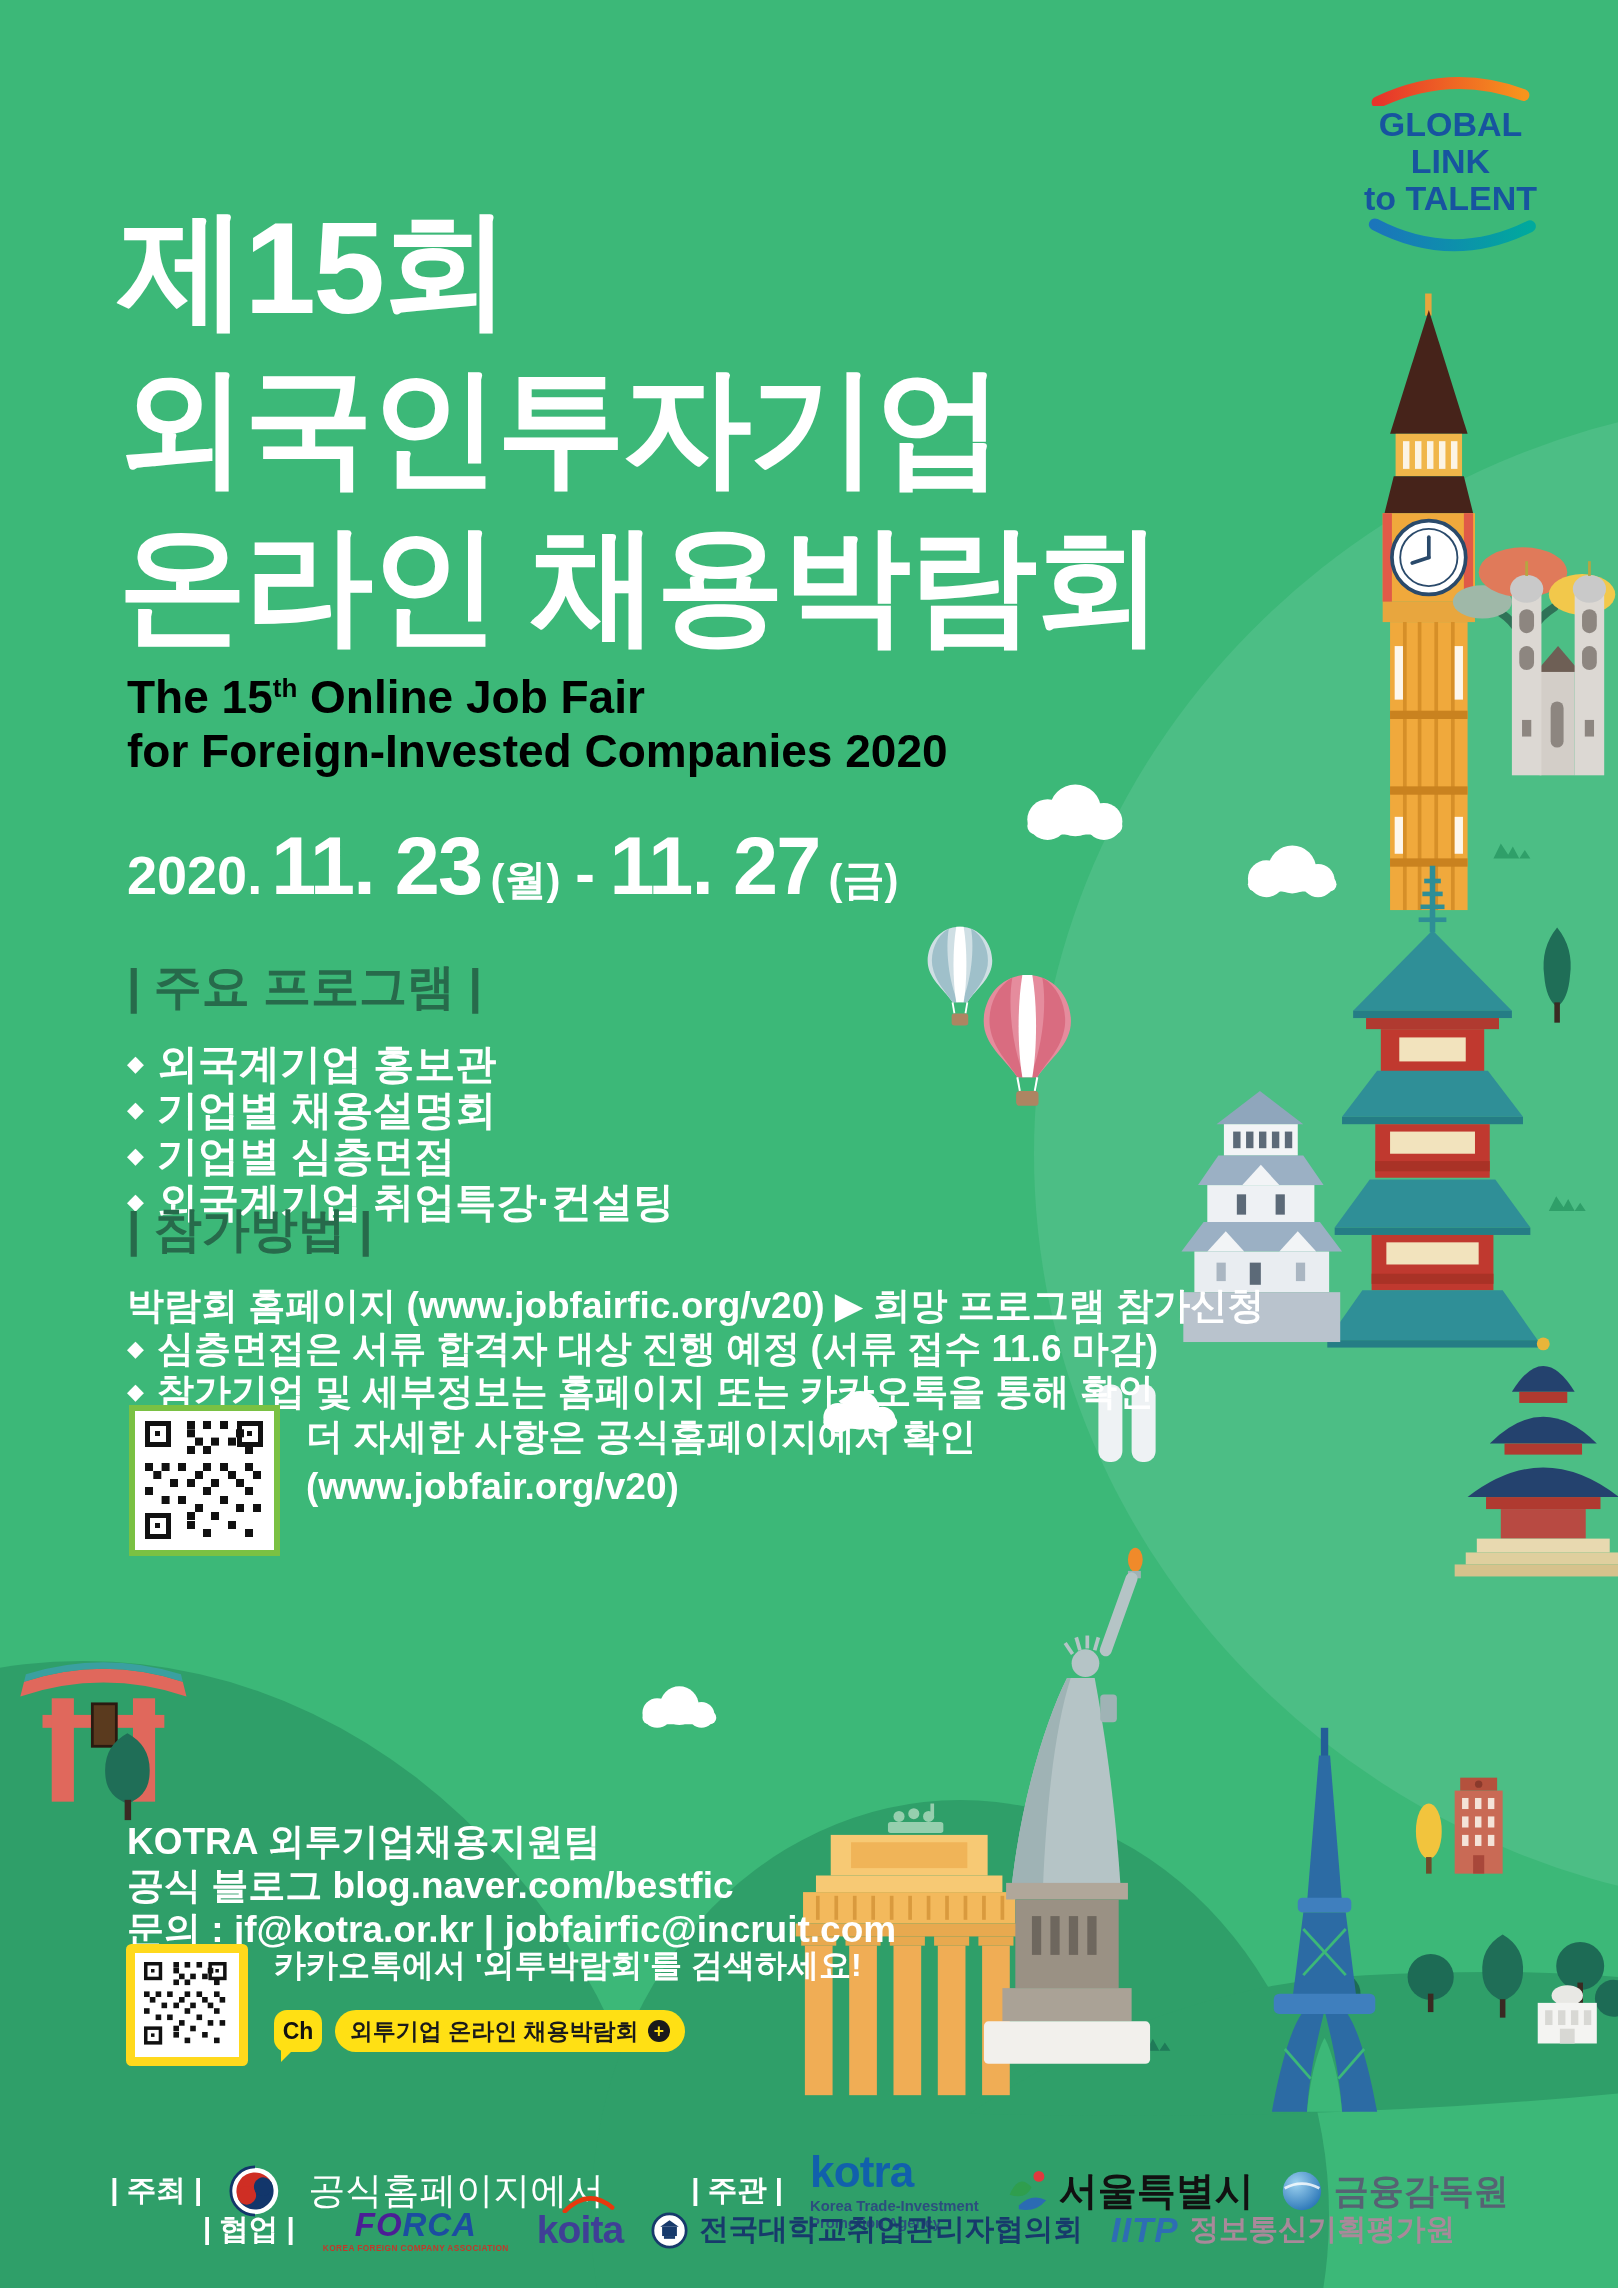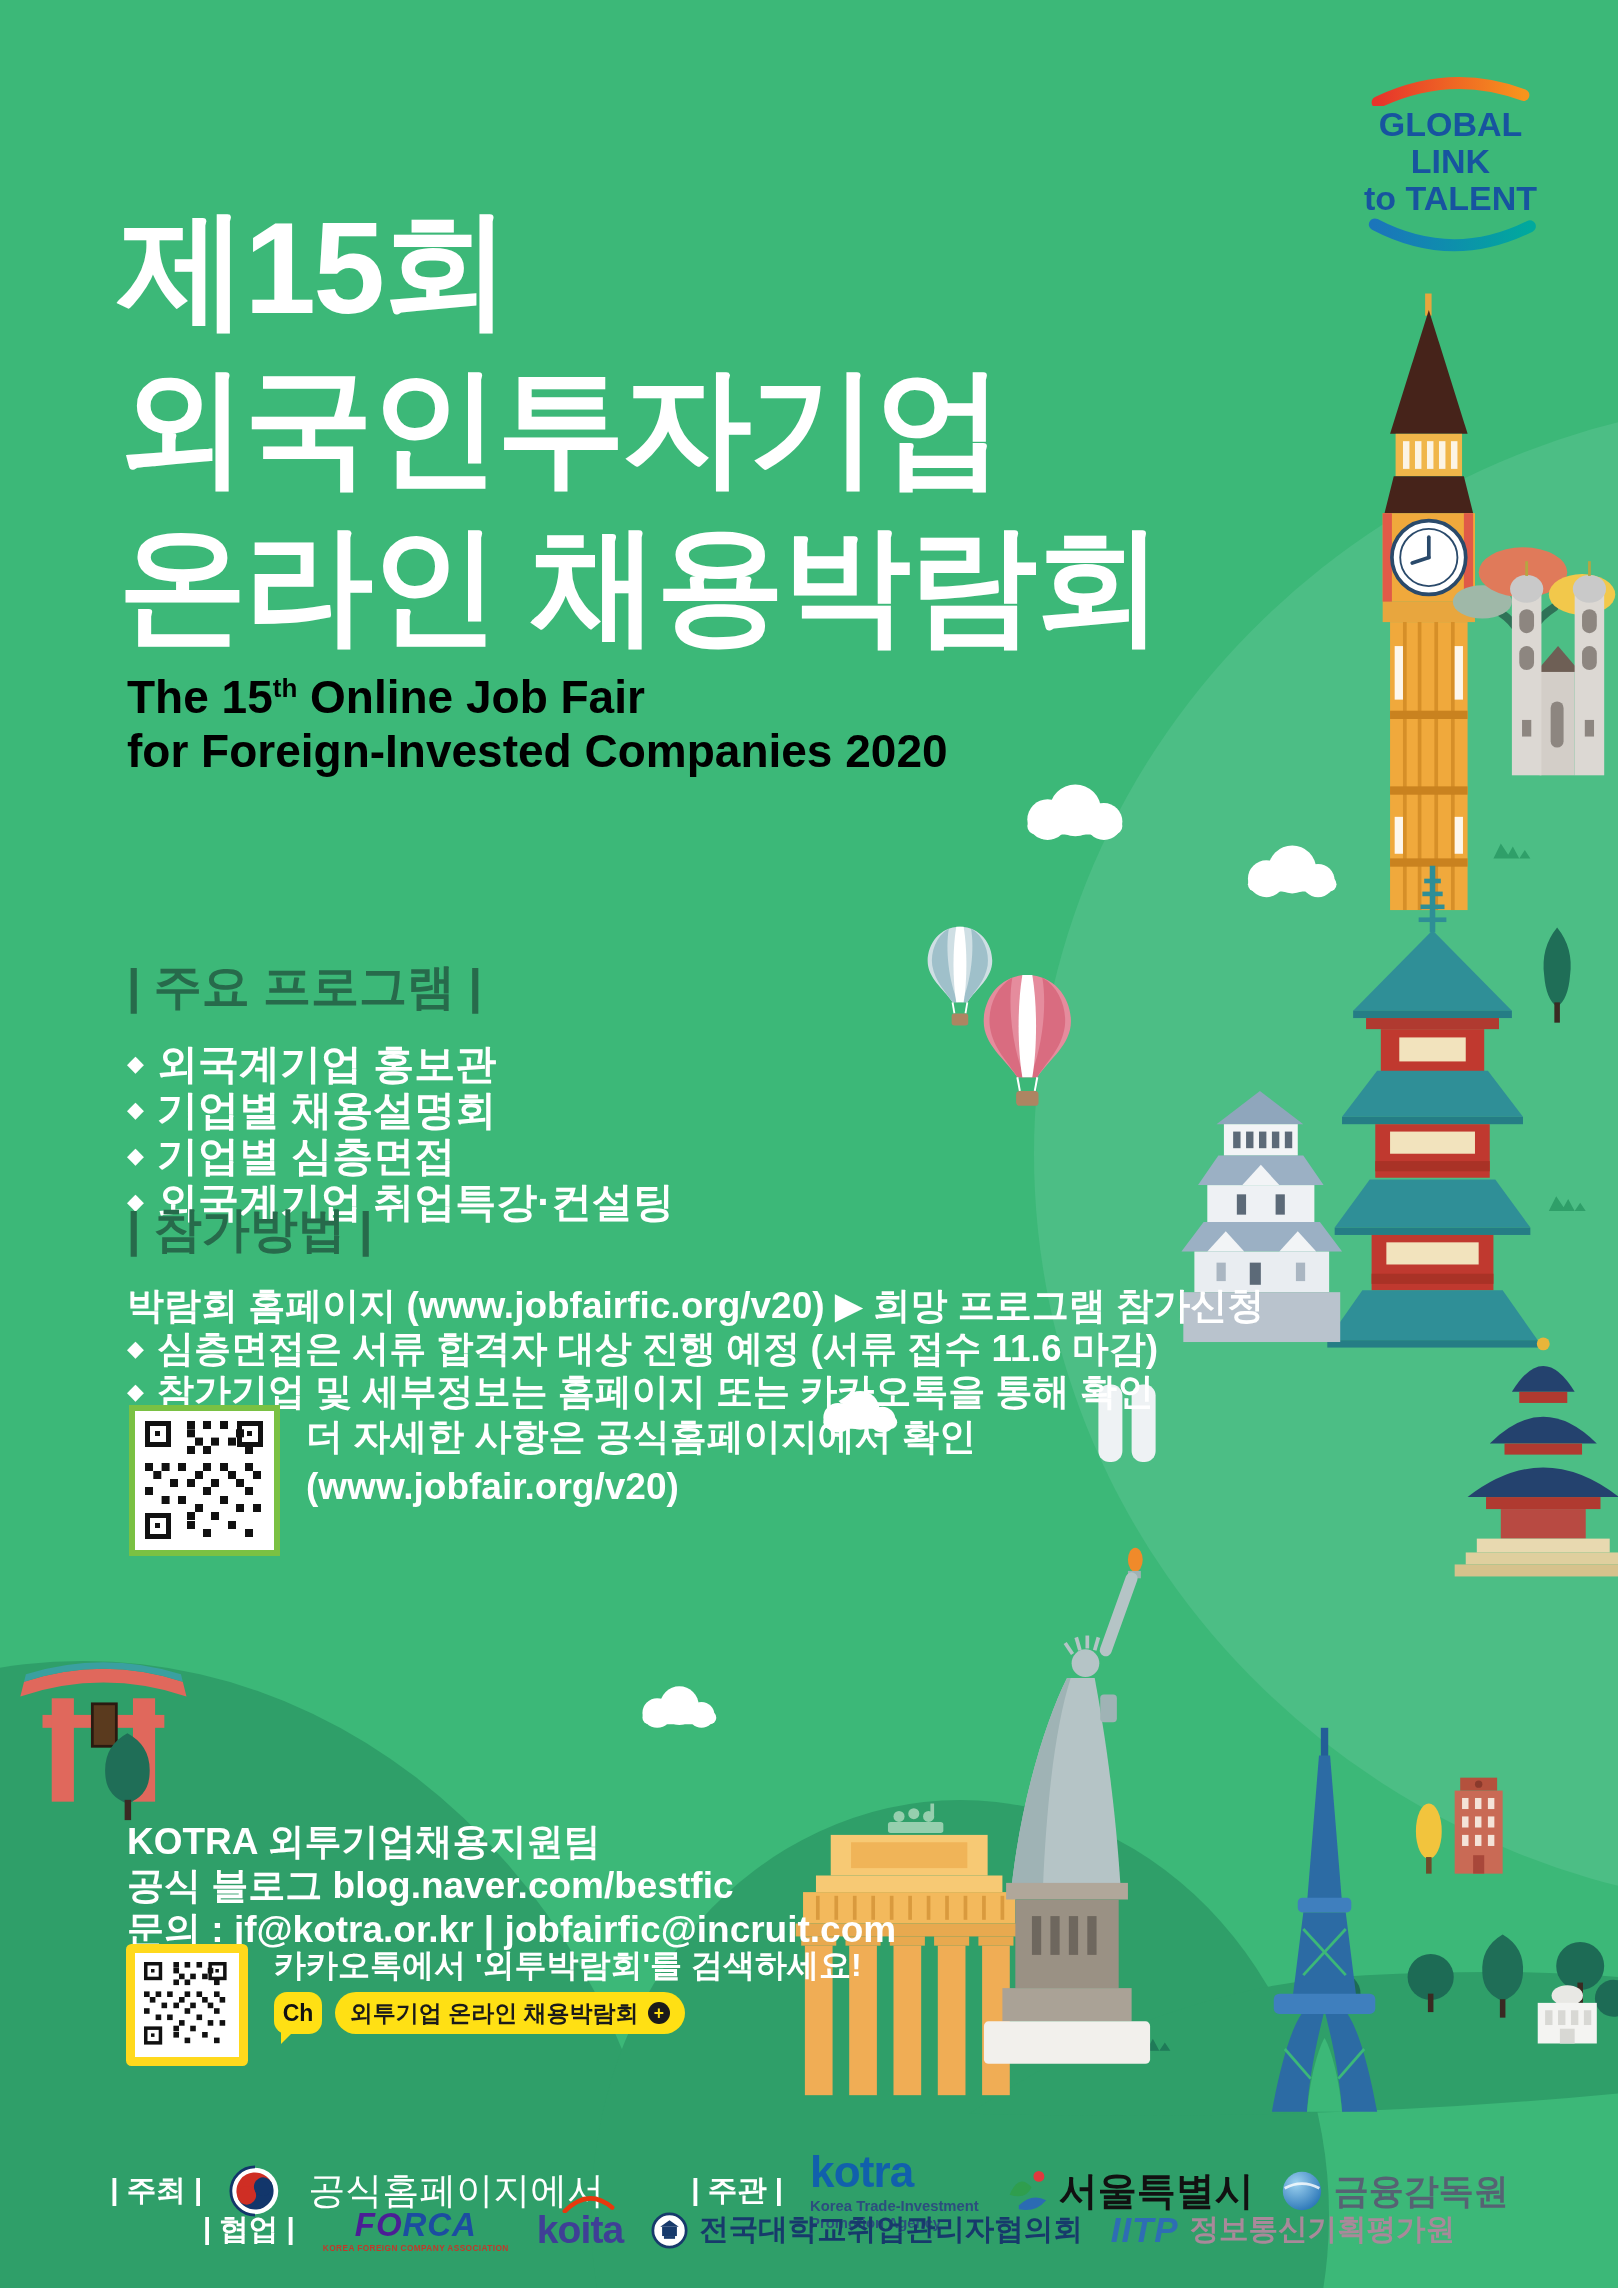--- a/index.html
+++ b/index.html
@@ -51,21 +51,21 @@
     91px 58px #111,0 66px #111,58px 66px #111,100px 66px #111,16.6px 75px #111,33px 75px #111,75px 75px #111,50px 83px #111,
     91px 83px #111,108px 83px #111,42px 91px #111,66px 91px #111,83px 100px #111,42px 100px #111,58px 108px #111,100px 108px #111;}
   .qr1{left:129px;top:1405px;}
   .qr1 .cap{margin-top:7.4px;font-size:37px;font-weight:600;line-height:50px;color:#fff;}
 
   .contact{left:127px;top:1820px;font-size:37px;font-weight:600;line-height:44px;white-space:nowrap;}
   .contact .b{font-weight:700;}
 
   .kakao{left:126px;top:1944px;}
   .kakao .cap{font-size:32px;font-weight:700;color:#fff;white-space:nowrap;}
-  .kakao .chrow{display:flex;align-items:flex-start;gap:13px;margin-top:4px;}
+  .kakao .chrow{display:flex;align-items:flex-start;gap:13px;margin-top:22px;}
   .ch-bubble{position:relative;width:48px;height:42px;background:#ffe014;border-radius:13px;
     display:flex;align-items:center;justify-content:center;font-size:23px;font-weight:800;color:#111;flex:none;}
   .ch-bubble:after{content:"";position:absolute;left:7.4px;bottom:-10px;border:7.4px solid transparent;border-top-color:#ffe014;border-left-color:#ffe014;}
   .pill{display:inline-flex;align-items:center;gap:9.2px;height:42px;border-radius:21px;background:#ffe014;
     padding:0 14.8px;font-size:23px;font-weight:700;color:#1a1a1a;white-space:nowrap;}
   .pill .plus{width:22px;height:22px;border-radius:50%;background:#1a1a1a;color:#ffe014;display:flex;align-items:center;justify-content:center;font-size:17.5px;font-weight:800;}
 
   
   .f-row{position:absolute;left:0;width:1619px;display:flex;align-items:center;justify-content:center;}
   .f1{top:2150px;gap:27px;}
@@ -485,20 +485,28 @@
     <div>제15회</div>
     <div>외국인투자기업</div>
     <div>온라인 채용박람회</div>
   </div>
 
   <div class="txt subtitle">
     <div><span>The 15</span><sup>th</sup><span> Online Job Fair</span></div>
     <div>for Foreign-Invested Companies 2020</div>
   </div>
 
+  <div class="txt date">
+    <span class="yr">2020.</span>
+    <span class="big">11. 23</span>
+    <span class="wk">(월)</span>
+    <span class="sep">-</span>
+    <span class="big">11. 27</span>
+    <span class="wk">(금)</span>
+  </div>
 
   <div class="txt programs">
     <div class="sec-h">| 주요 프로그램 |</div>
     <div class="list">
       <div class="row">
           <span class="bullet">◆</span>
           <span>외국계기업 홍보관</span>
         </div>
       <div class="row">
           <span class="bullet">◆</span>

